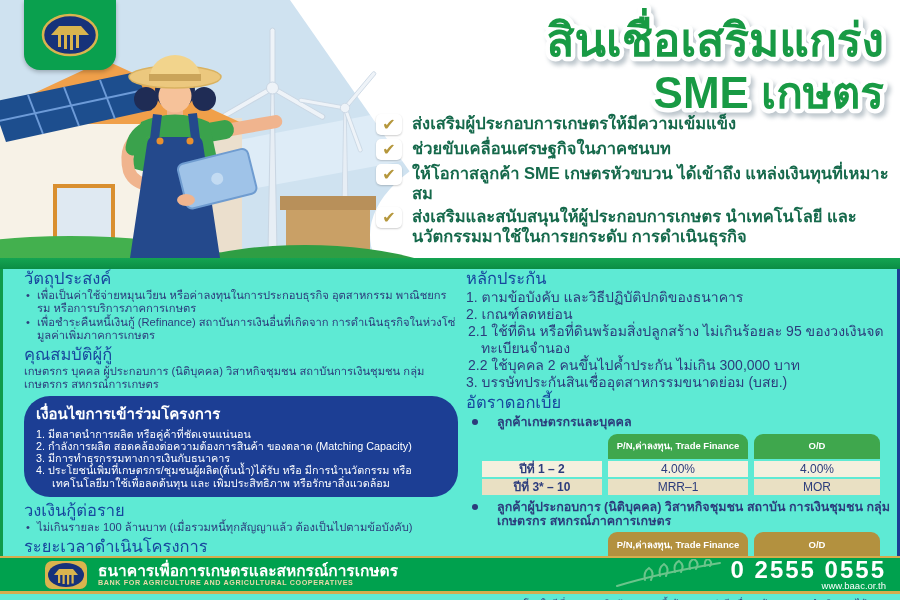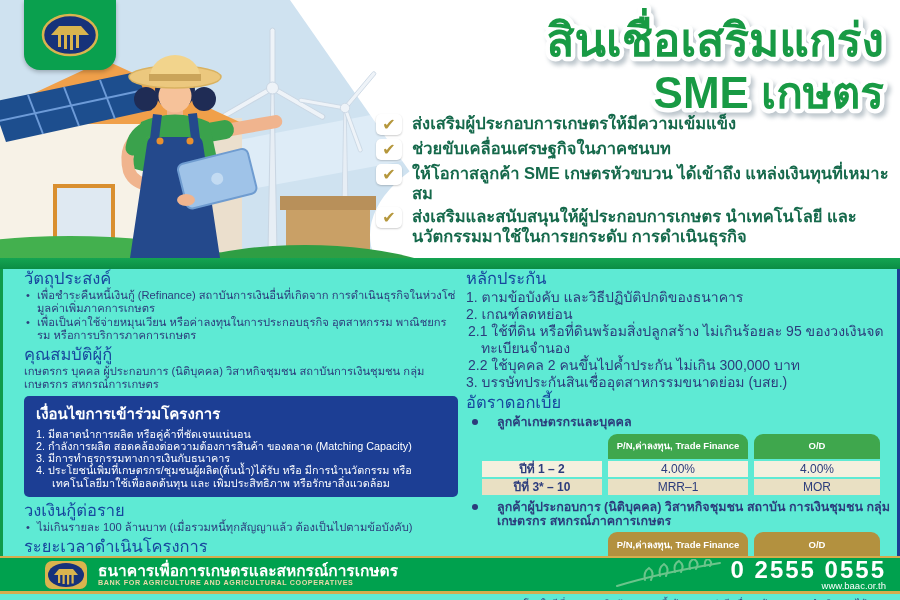--- a/index.html
+++ b/index.html
@@ -37,21 +37,21 @@
   
   .col { position:absolute; top:266px; color:#2c3c7c; }
   .col-left  { left:24px;  width:434px; }
   .col-right { left:466px; width:430px; }
 
   h2.sec { font-size:16.5px; line-height:1.15; color:#17479e; font-weight:normal; margin:3px 0 1px; }
   .dot-item { position:relative; font-size:11.2px; line-height:1.16; padding-left:13px; margin-bottom:1px; }
   .dot-item::before { content:"•"; position:absolute; left:2px; top:0; color:#2c3c7c; }
   .body-text { font-size:11.2px; line-height:1.16; }
 
-  .cond-box { background:#1c3e94; border-radius:5px; padding:6px 12px 8px; margin:5px 0 4px; color:#fff; }
+  .cond-box { background:#1c3e94; border-radius:26px; padding:6px 12px 8px; margin:5px 0 4px; color:#fff; }
   .cond-box h3 { font-size:15px; font-weight:bold; margin:0 0 2px; }
   .cond-item { font-size:10.8px; line-height:1.13; padding-left:16px; text-indent:-16px; }
 
   .flat-item { font-size:14px; line-height:1.16; padding-left:13px; text-indent:-13px; margin-bottom:1px; }
   .flat-item.indent1 { margin-left:2px; }
 
   .group-line { display:flex; gap:19px; align-items:flex-start; font-size:12.5px; font-weight:bold;
                 color:#2c3c7c; line-height:1.15; margin:3px 0 4px 6px; }
   .gdot { flex:0 0 auto; width:6px; height:6px; border-radius:50%; background:#2c3c7c; margin-top:4px; }
 
@@ -206,22 +206,22 @@
       <span class="btext">ส่งเสริมและสนับสนุนให้ผู้ประกอบการเกษตร นำเทคโนโลยี และนวัตกรรมมาใช้ในการยกระดับ การดำเนินธุรกิจ</span>
     </div>
   </div>
 
   <div class="divider"></div>
   <div class="edge-left"></div>
   <div class="edge-right"></div>
 
   <div class="col col-left">
     <h2 class="sec">วัตถุประสงค์</h2>
+    <div class="dot-item">เพื่อเป็นค่าใช้จ่ายหมุนเวียน หรือค่าลงทุนในการประกอบธุรกิจ อุตสาหกรรม พาณิชยกรรม หรือการบริการภาคการเกษตร</div>
     <div class="dot-item">เพื่อชำระคืนหนี้เงินกู้ (Refinance) สถาบันการเงินอื่นที่เกิดจาก การดำเนินธุรกิจในห่วงโซ่มูลค่าเพิ่มภาคการเกษตร</div>
-    <div class="dot-item">เพื่อเป็นค่าใช้จ่ายหมุนเวียน หรือค่าลงทุนในการประกอบธุรกิจ อุตสาหกรรม พาณิชยกรรม หรือการบริการภาคการเกษตร</div>
 
     <h2 class="sec">คุณสมบัติผู้กู้</h2>
     <p class="body-text">เกษตรกร บุคคล ผู้ประกอบการ (นิติบุคคล) วิสาหกิจชุมชน สถาบันการเงินชุมชน กลุ่มเกษตรกร สหกรณ์การเกษตร</p>
 
     <div class="cond-box">
       <h3>เงื่อนไขการเข้าร่วมโครงการ</h3>
       <div class="cond-item">1. มีตลาดนำการผลิต หรือคู่ค้าที่ชัดเจนแน่นอน</div>
       <div class="cond-item">2. กำลังการผลิต สอดคล้องต่อความต้องการสินค้า ของตลาด (Matching Capacity)</div>
       <div class="cond-item">3. มีการทำธุรกรรมทางการเงินกับธนาคาร</div>
       <div class="cond-item">4. ประโยชน์เพิ่มที่เกษตรกร/ชุมชนผู้ผลิต(ต้นน้ำ)ได้รับ หรือ มีการนำนวัตกรรม หรือเทคโนโลยีมาใช้เพื่อลดต้นทุน และ เพิ่มประสิทธิภาพ หรือรักษาสิ่งแวดล้อม</div>

